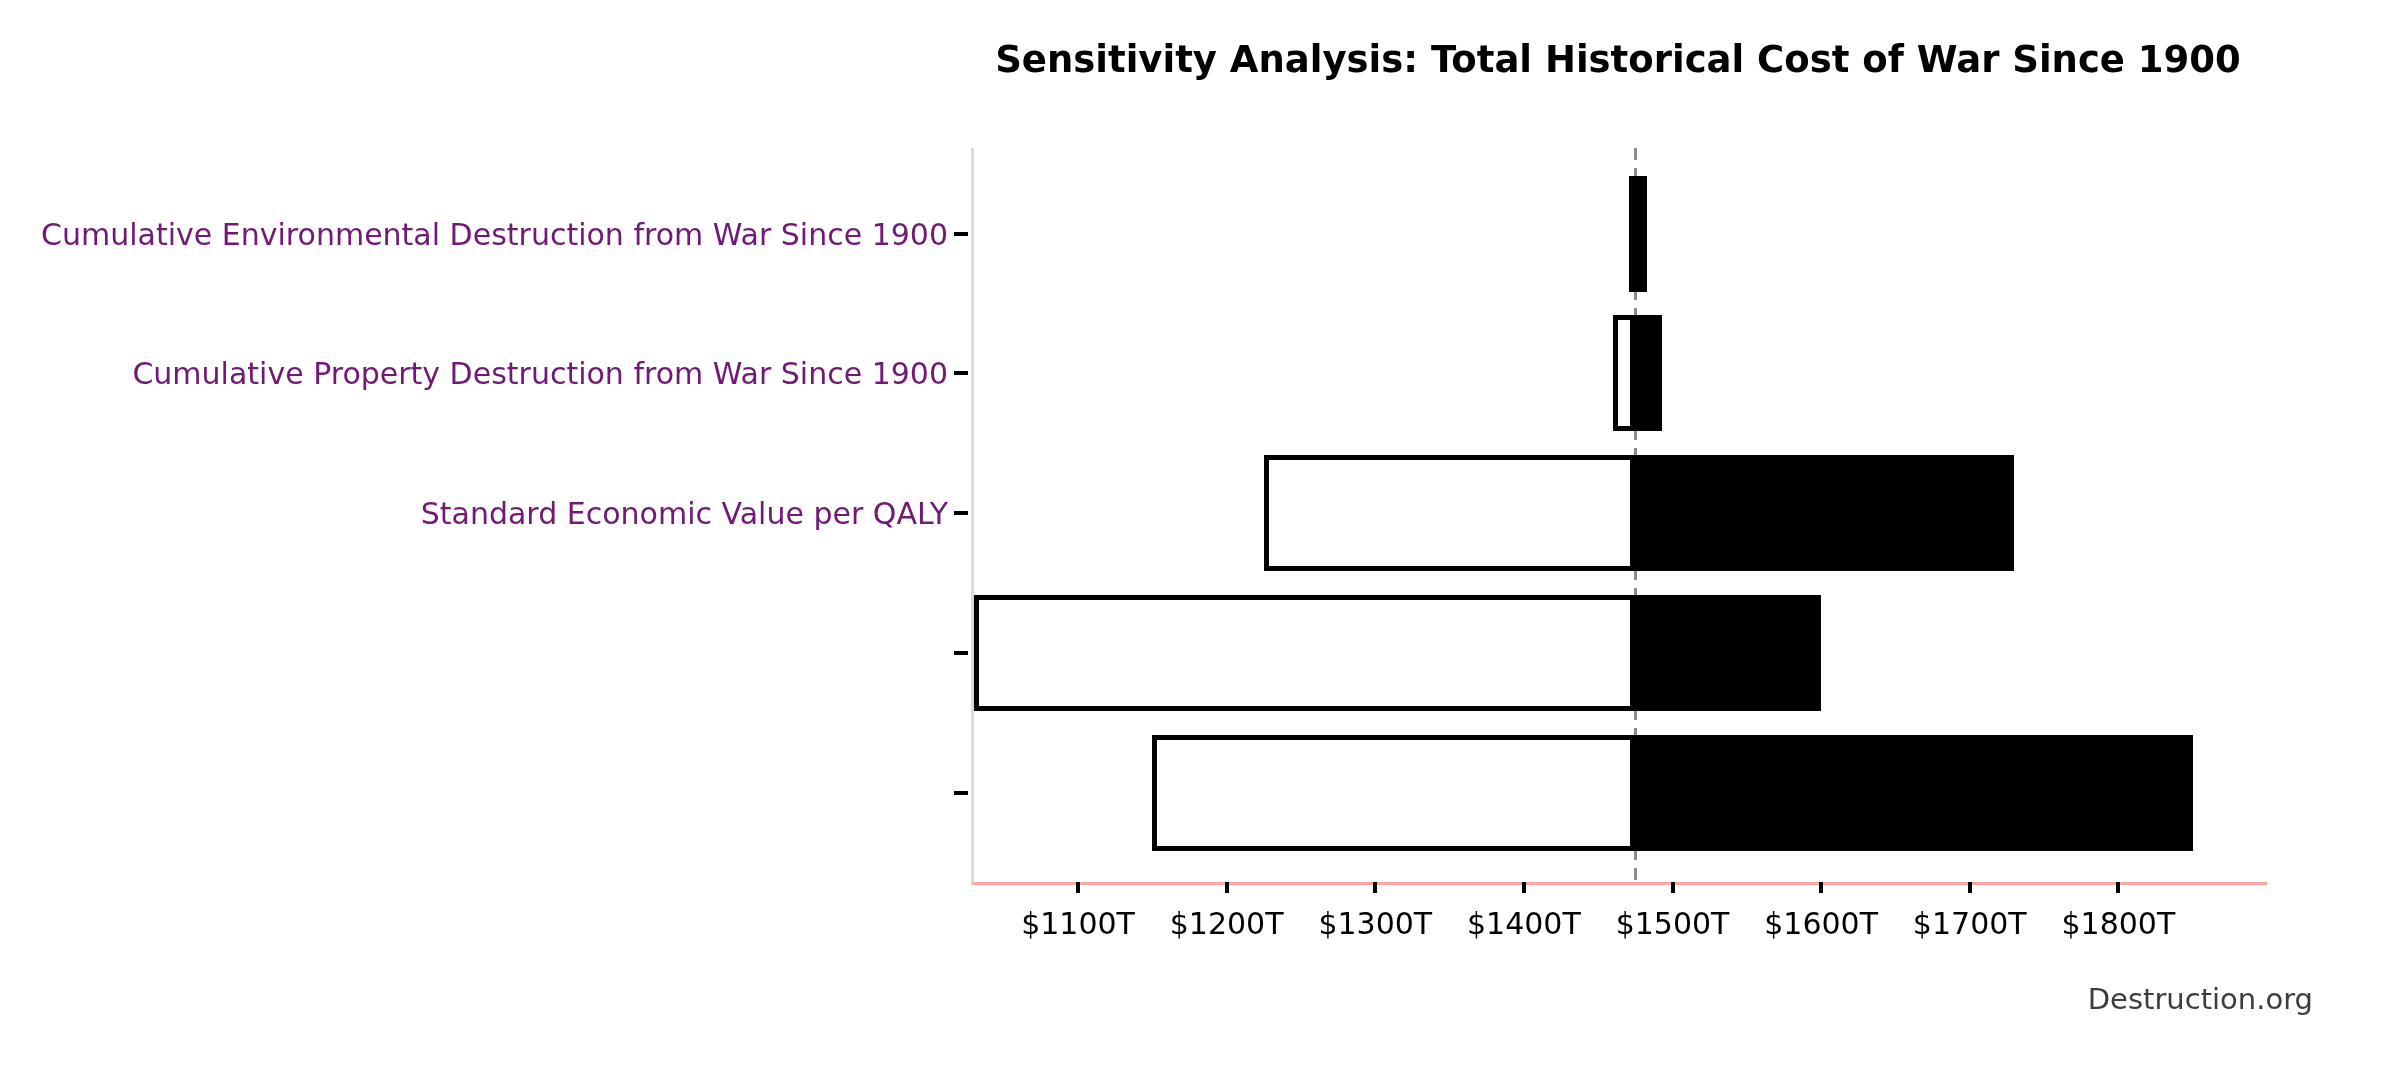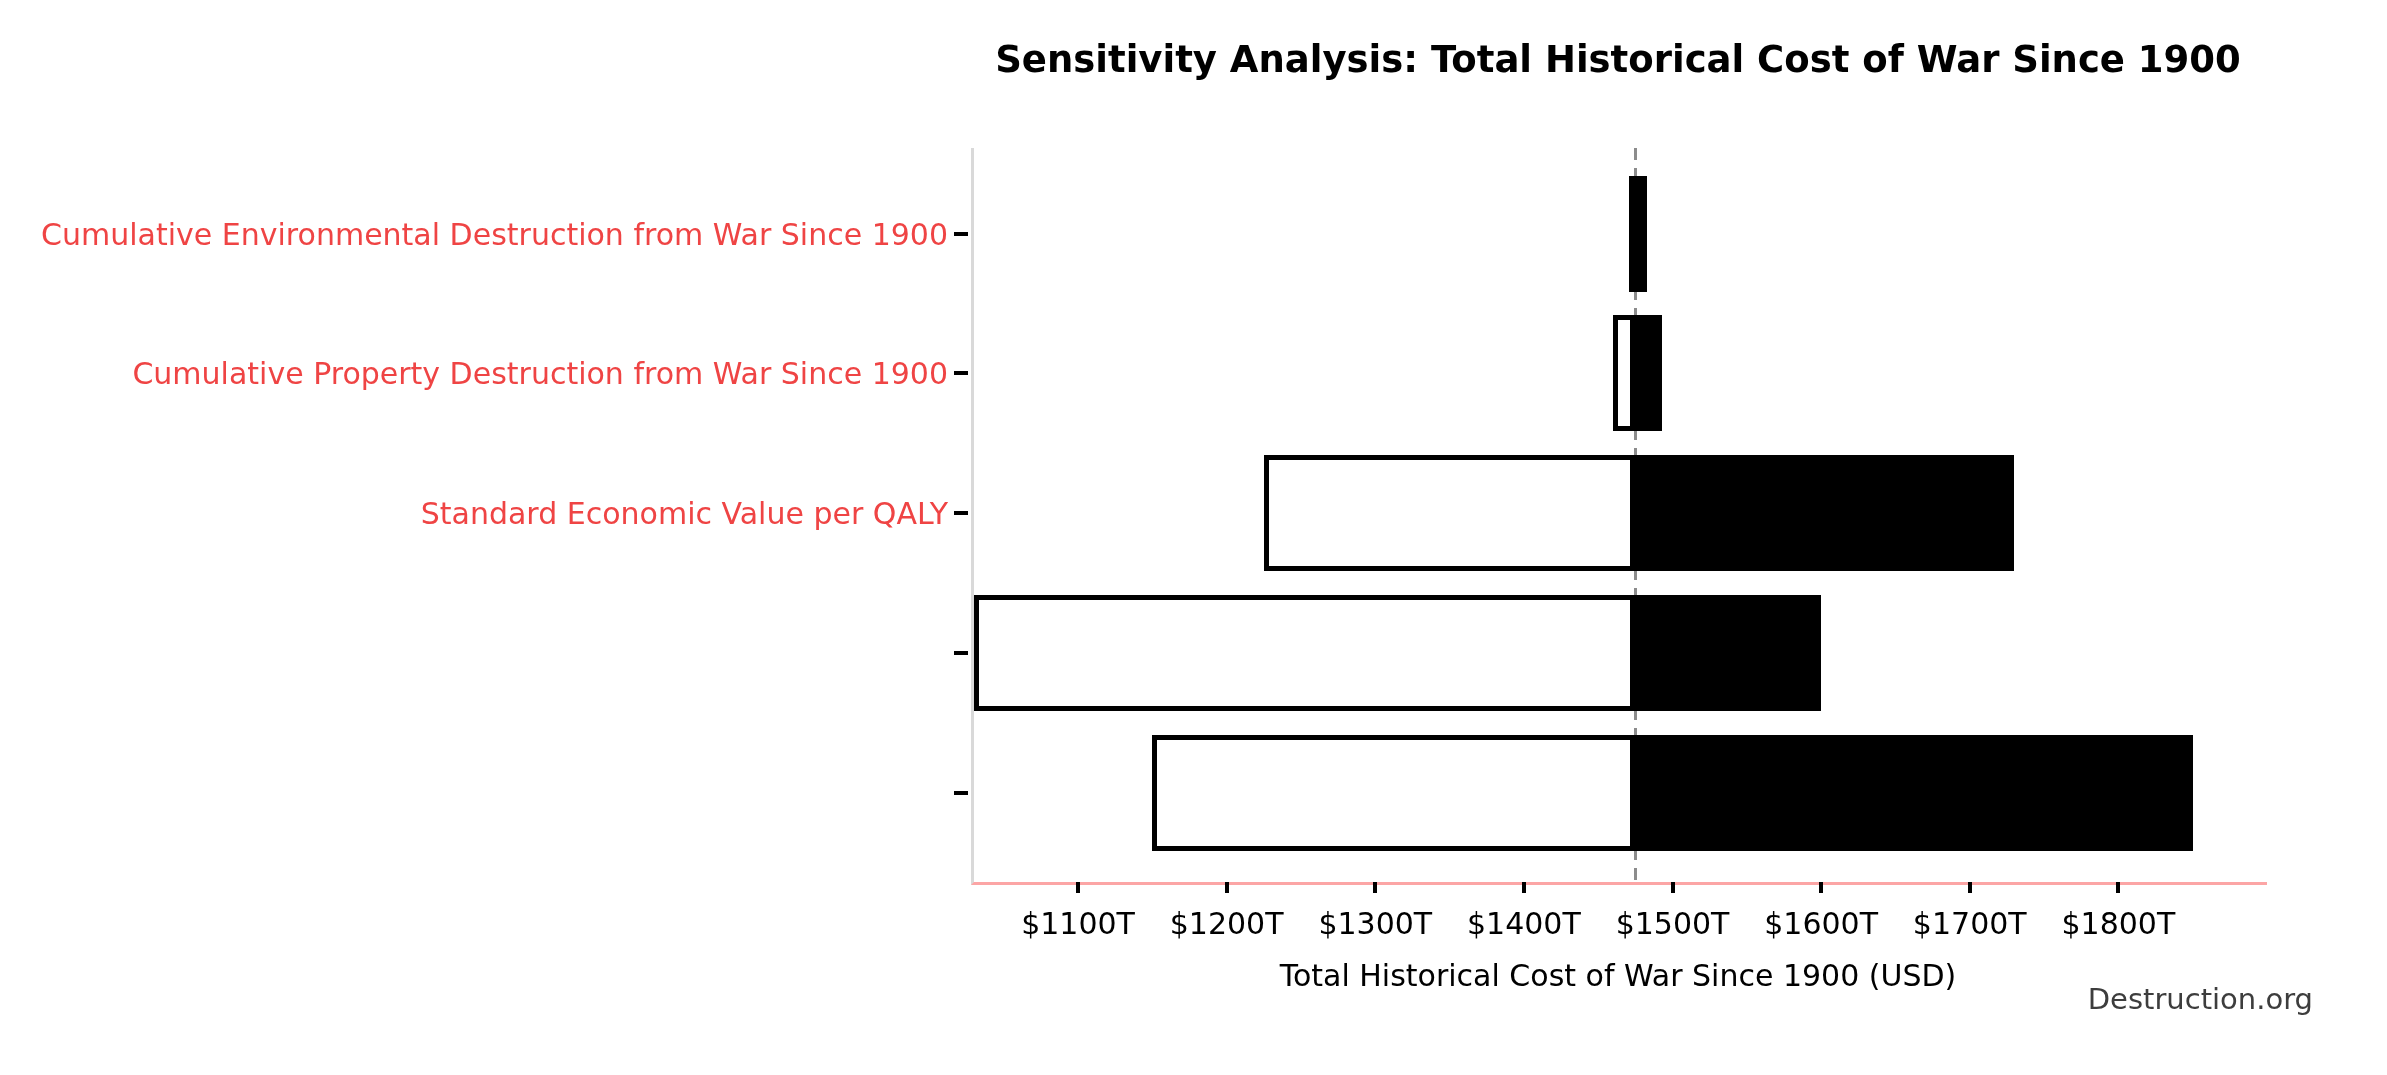--- a/index.html
+++ b/index.html
@@ -58,21 +58,21 @@
     position:absolute;
     width:14px;height:4px;
     background:#000;
     left:-20px;
   }
   .ytick-label{
     position:absolute;
     transform:translateY(-50%);
     font-size:30px;
     white-space:nowrap;
-    color:#ef4444;
+    color:#701a75;
     text-align:right;
   }
   .x-axis-label{
     position:absolute;
     left:1618px;top:958px;
     transform:translateX(-50%);
     font-size:30px;
     white-space:nowrap;
     color:#000;
   }
@@ -119,18 +119,17 @@
       <div class="xtick-mark" style="left: 696.517px;"></div>
       <div class="xtick-label" style="left: 698.517px;">$1500T</div>
       <div class="xtick-mark" style="left: 845.138px;"></div>
       <div class="xtick-label" style="left: 847.138px; text-align: center;">$1600T</div>
       <div class="xtick-mark" style="left: 993.759px;"></div>
       <div class="xtick-label" style="left: 995.759px;">$1700T</div>
       <div class="xtick-mark" style="left: 1142.38px;"></div>
       <div class="xtick-label" style="left: 1144.38px; text-align: right;">$1800T</div>
     </div>
 
-  <div class="x-axis-label">Total Historical Cost of War Since 1900 (USD)</div>
   <div class="watermark">Destruction.org</div>
 <div class="ytick-label" style="right: 1439px; top: 233.5px;">Cumulative Environmental Destruction from War Since 1900</div>
     <div class="ytick-label" style="right: 1439px; top: 373.25px;">Cumulative Property Destruction from War Since 1900</div>
     <div class="ytick-label" style="right: 1439px; top: 513px;">Standard Economic Value per QALY</div>
   </div>
 
 </body></html>

